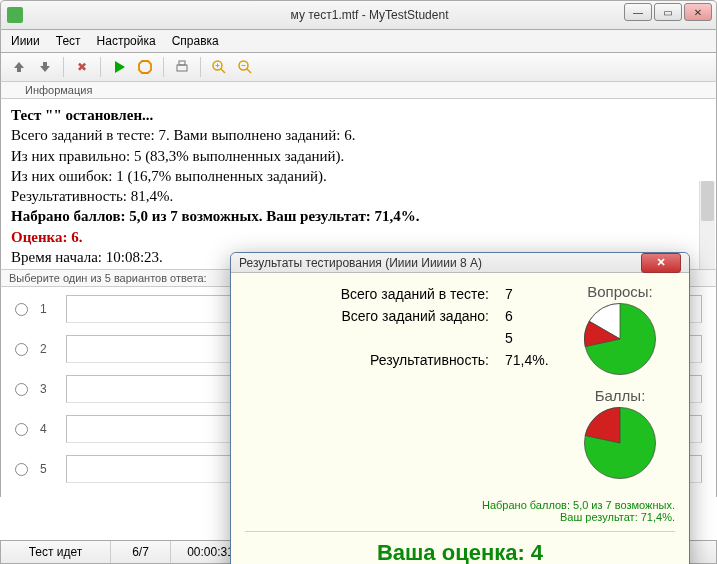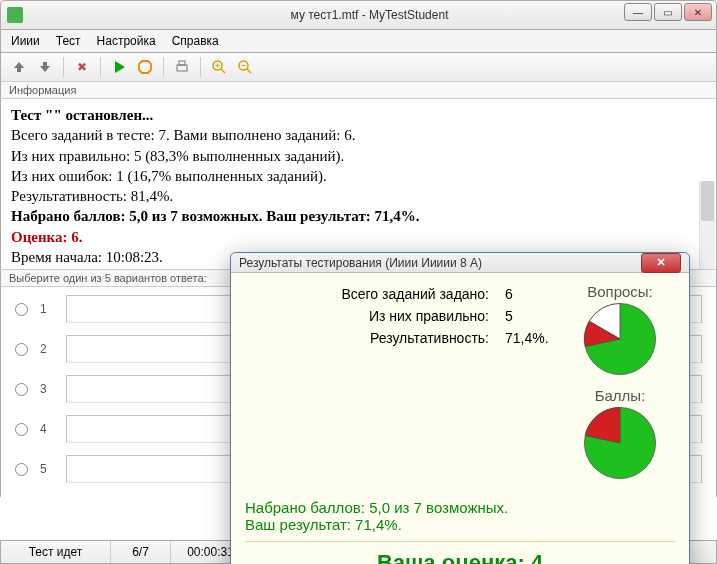--- a/index.html
+++ b/index.html
@@ -19,21 +19,21 @@
 
 
 .toolbar { height: 30px; display: flex; align-items: center; gap: 6px; padding: 0 8px; border: 1px solid #aaa; border-bottom: 1px solid #ccc; background: linear-gradient(#fcfcfc,#ececec); }
 .tbtn { width: 20px; height: 20px; display: flex; align-items: center; justify-content: center; cursor: pointer; color: #777; }
 .tbtn.green { color: #0a0; }
 .tbtn.orange { color: #e68a00; }
 .tbtn svg { width: 16px; height: 16px; }
 .tsep { width: 1px; height: 20px; background: #ccc; margin: 0 2px; }
 
 
-.infohdr { font-size: 11px; padding: 2px 8px; border-left: 1px solid #aaa; border-right: 1px solid #aaa; border-bottom: 1px solid #ccc; color: #555; background: #f8f8f8; }
+.infohdr { font-size: 11px; padding: 2px 24px; border-left: 1px solid #aaa; border-right: 1px solid #aaa; border-bottom: 1px solid #ccc; color: #555; background: #f8f8f8; }
 
 
 .main { border-left: 1px solid #aaa; border-right: 1px solid #aaa; padding: 6px 10px; font-family: "Times New Roman", serif; font-size: 15px; line-height: 1.35; position: relative; height: 170px; overflow: hidden; }
 .scrollbar-main { position: absolute; right: 1px; top: 82px; bottom: 0; width: 16px; background: #f0f0f0; border-left: 1px solid #ddd; }
 .scrollthumb { position: absolute; left: 1px; right: 1px; top: 0; height: 40px; background: #cfcfcf; border-radius: 2px; }
 .main b { font-weight: bold; }
 .grade { color: #c00000; font-weight: bold; }
 
 
 .optlabel { font-size: 11px; padding: 2px 8px; border: 1px solid #ccc; border-left: 1px solid #aaa; border-right: 1px solid #aaa; background: #f8f8f8; color: #555; }
@@ -53,21 +53,21 @@
 .modal-title span { flex: 1; color: #333; font-size: 12px; }
 .modal-close { width: 40px; height: 20px; background: linear-gradient(#e07a7a,#c73030); border: 1px solid #933; border-radius: 3px; display: flex; align-items: center; justify-content: center; color: #fff; font-weight: bold; cursor: pointer; font-size: 11px; }
 .modal-body { padding: 10px 14px 12px; background: #fdfdf0; border-radius: 0 0 6px 6px; }
 .stats-area { display: flex; }
 .stats-left { flex: 1; }
 .stats-row { display: flex; justify-content: flex-end; gap: 16px; padding: 3px 0; font-size: 14px; }
 .stats-row .lbl { text-align: right; flex: 1; }
 .stats-row .val { width: 60px; text-align: left; }
 .pies { width: 110px; text-align: center; font-size: 15px; color: #555; }
 .pie { width: 74px; height: 74px; margin: 2px auto 8px; }
-.score-line { color: #0a8a0a; text-align: left; font-size: 15px; margin: 8px 0; }
+.score-line { color: #0a8a0a; text-align: right; font-size: 11px; margin: 8px 0; }
 .hr { border-top: 1px solid #d6d6a8; margin: 6px 0; }
 .biggrade { text-align: center; color: #0a8a0a; font-size: 22px; font-weight: bold; margin: 8px 0 12px; }
 </style>
 </head>
 <body>
 
 <div class="titlebar">
   <div class="app-icon"></div>
   <div class="title">му тест1.mtf - MyTestStudent</div>
   <div class="winbtns">
@@ -188,25 +188,28 @@
 
 <div class="modal">
   <div class="modal-title">
     <span>Результаты тестирования (Ииии Иииии 8 А)</span>
     <div class="modal-close">✕</div>
   </div>
   <div class="modal-body">
     <div class="stats-area">
       <div class="stats-left">
         <div class="stats-row">
+            <div class="lbl">Всего заданий в тесте:</div>
+            <div class="val">7</div>
+          </div>
+        <div class="stats-row">
             <div class="lbl">Всего заданий задано:</div>
             <div class="val">6</div>
           </div>
         <div class="stats-row">
-            <div class="lbl">Из них правильно:</div>
             <div class="val">5</div>
           </div>
         <div class="stats-row">
             <div class="lbl">Результативность:</div>
             <div class="val">71,4%.</div>
           </div>
       </div>
       <div class="pies">
         <div>Вопросы:</div>
         <svg class="pie" viewBox="0 0 100 100">

